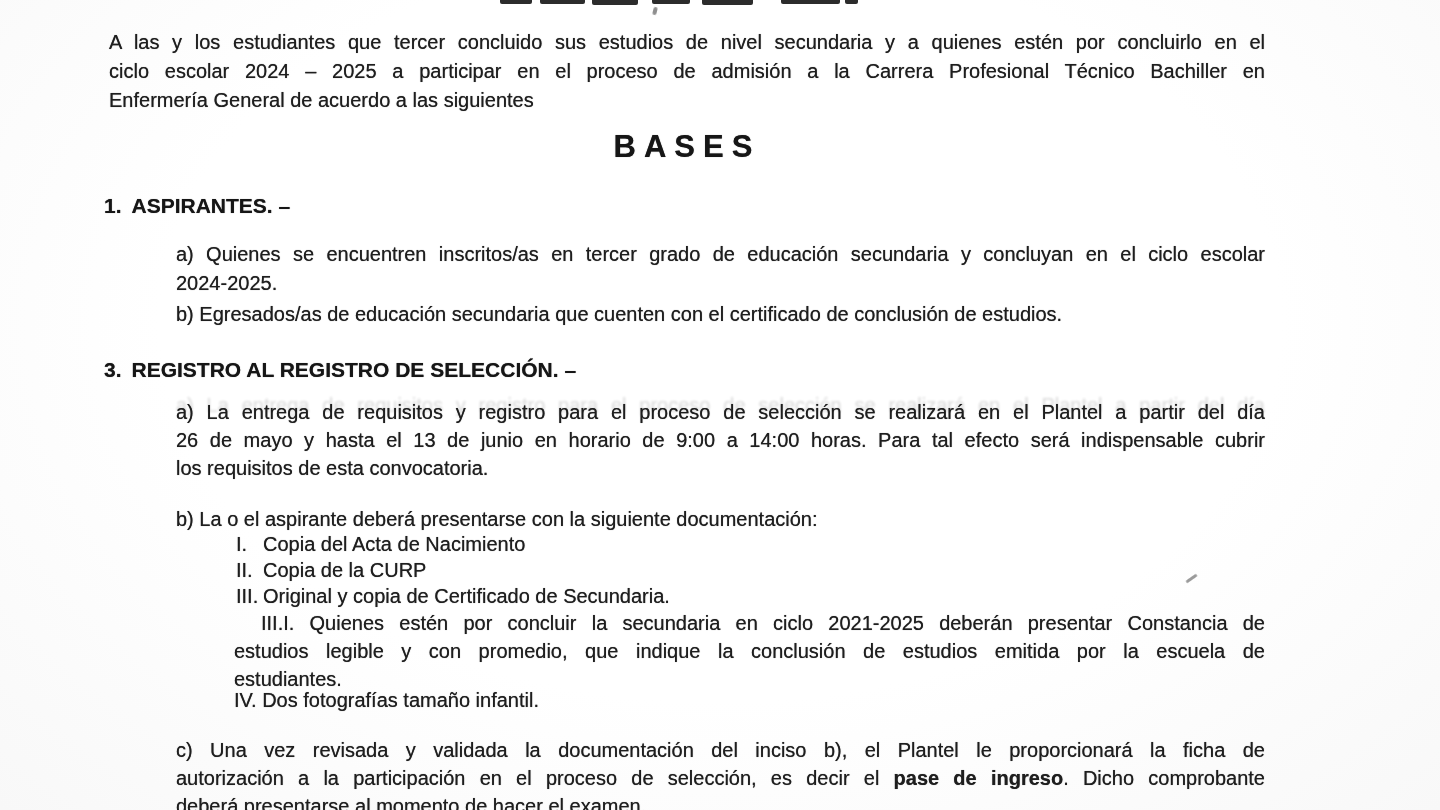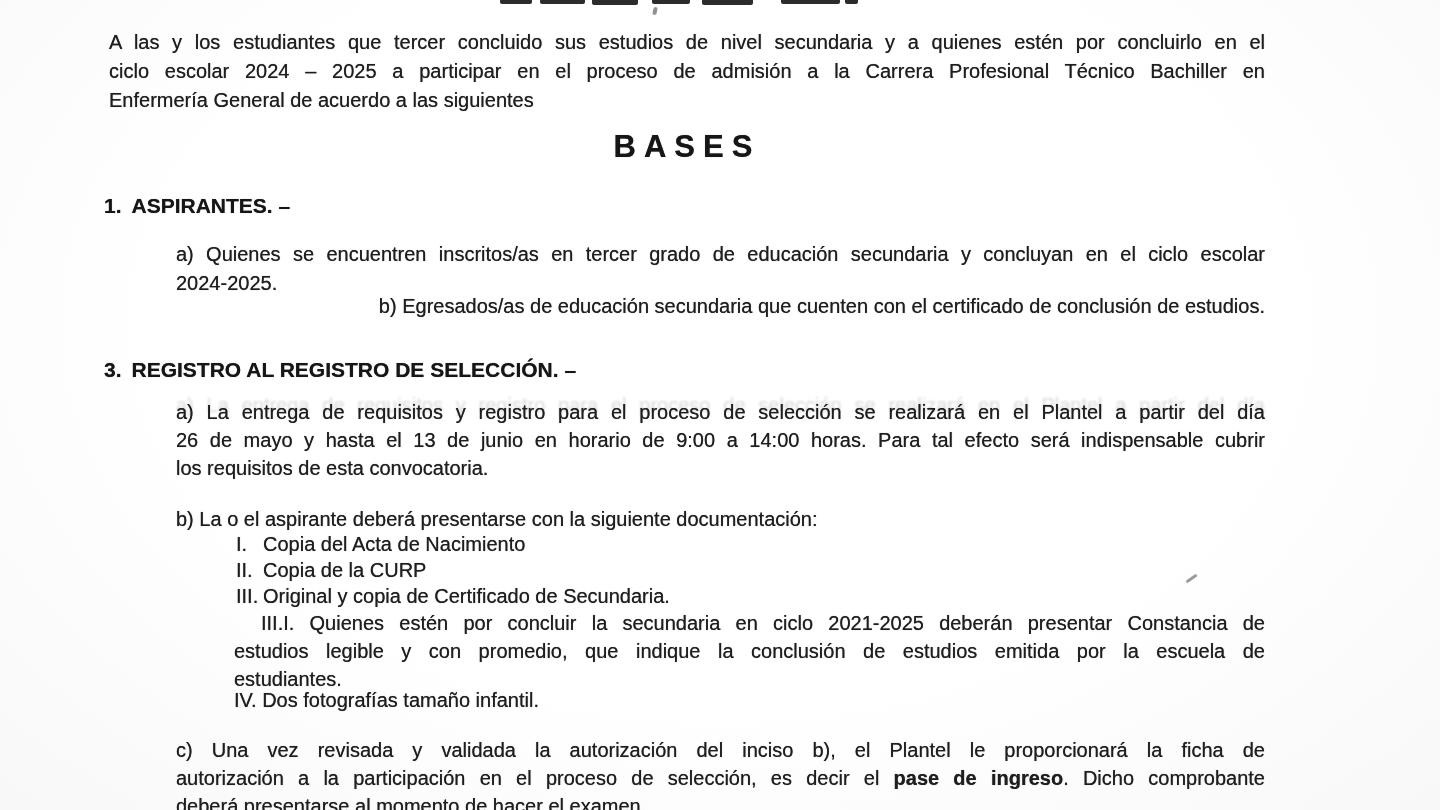--- a/index.html
+++ b/index.html
@@ -34,21 +34,21 @@
   
   .sec-h{
     font-weight:bold;font-size:21px;color:#161616;
     display:flex;gap:10px;line-height:24px;
   }
   .sec-h.h1{left:104px;top:194px;}
   .sec-h.h3{left:104px;top:358px;}
   
   .item{left:176px;width:1089px;line-height:29px;}
   .s1a{top:230px;margin-top:10px;}
-  .s1b{top:292px;text-align:right;}
+  .s1b{top:300px;}
   .s3a{top:398px;line-height:28px;}
   .s3b{top:505px;}
   .c-item{top:736px;line-height:28px;}
   
   .ghost{
     left:176px;top:391px;width:1089px;line-height:28px;
     opacity:0.14;filter:blur(0.9px);
   }
   
   .doclist{left:236px;top:531px;width:1029px;line-height:26px;}
@@ -146,18 +146,18 @@
 
   <div class="doc-text sub3">
     <span class="line jl first">III.I. Quienes estén por concluir la secundaria en ciclo 2021-2025 deberán presentar Constancia de</span>
     <span class="line jl">estudios legible y con promedio, que indique la conclusión de estudios emitida por la escuela de</span>
     <span class="line ll">estudiantes.</span>
   </div>
 
   <div class="doc-text iv-line ll">IV. Dos fotografías tamaño infantil.</div>
 
   <div class="doc-text item c-item">
-    <span class="line jl">c) Una vez revisada y validada la autorización del inciso b), el Plantel le proporcionará la ficha de</span>
+    <span class="line jl">c) Una vez revisada y validada la documentación del inciso b), el Plantel le proporcionará la ficha de</span>
     <span class="line jl"><span>autorización a la participación en el proceso de selección, es decir el </span><span class="b">pase de ingreso</span><span>. Dicho comprobante</span></span>
     <span class="line ll">deberá presentarse al momento de hacer el examen.</span>
   </div>
 
 </div>
 
 </body></html>

